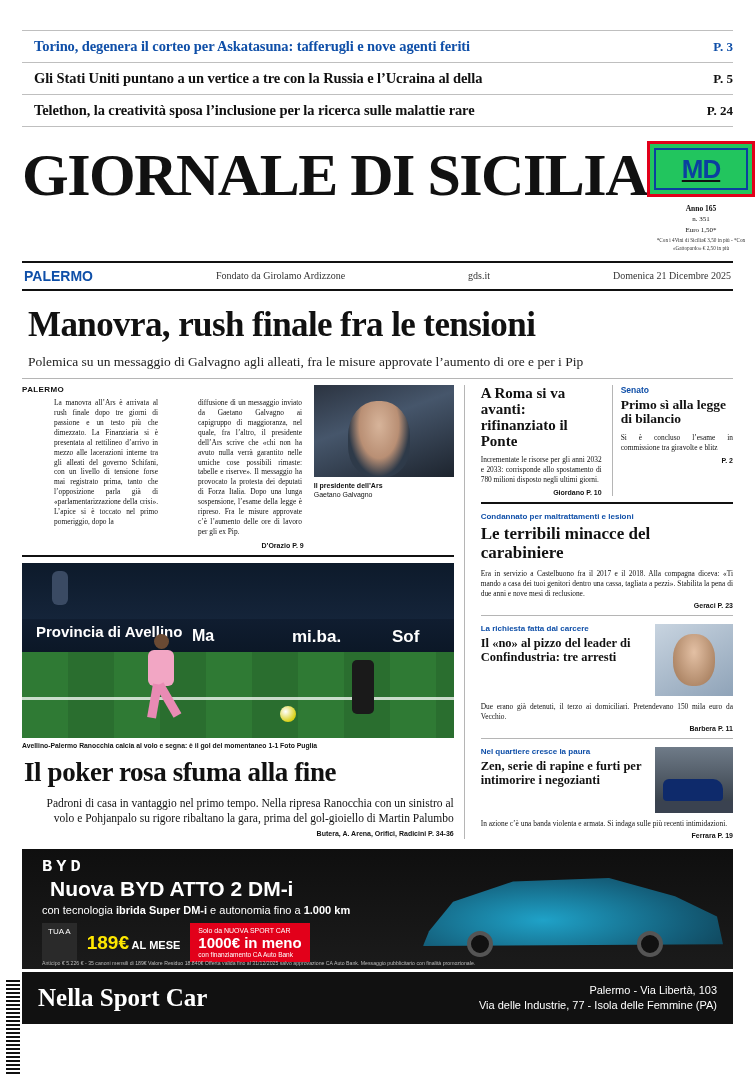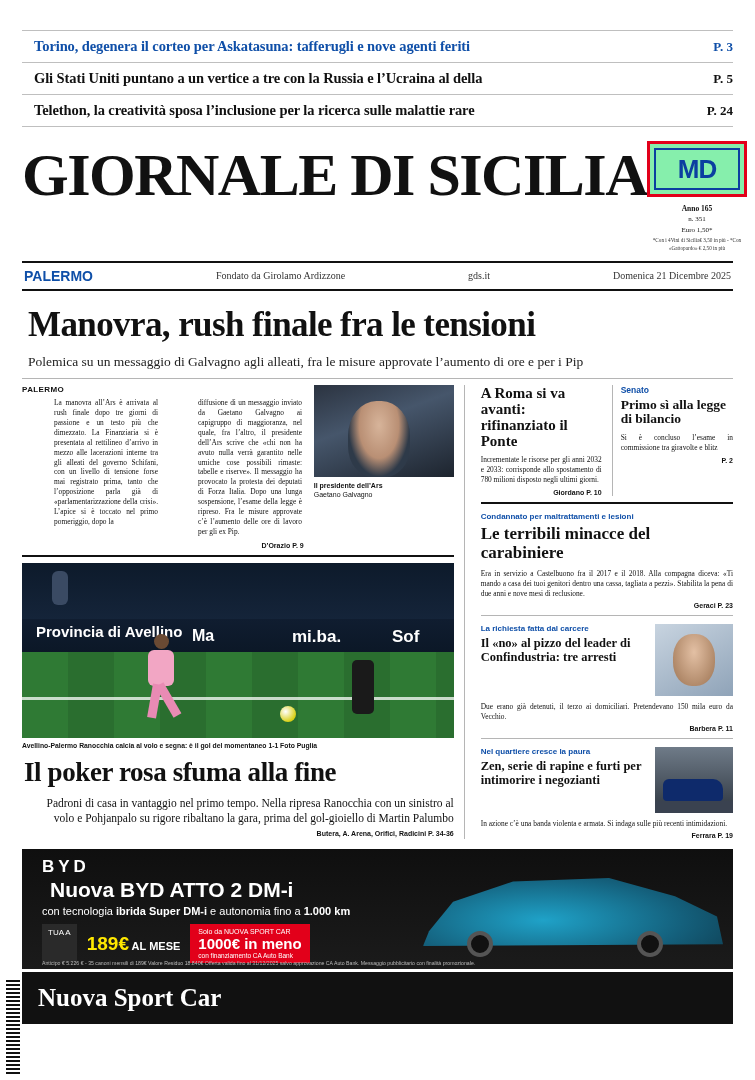--- a/index.html
+++ b/index.html
@@ -33,24 +33,25 @@
     font-family: "Liberation Serif", serif;
     font-weight: bold;
     font-size: 60px;
     line-height: 0.95;
     letter-spacing: -1.5px;
     white-space: nowrap;
     margin-top: 6px;
   }
   .masthead-right { width: 132px; text-align:center; }
   .md-logo {
-    width: 100px; height: 56px; margin: 0 auto;
-    border: 3px solid #e2001a; background: #86efac;
+    width: 108px; height: 56px; margin: 0 auto;
+    border: 3px solid #e2001a; background: #22c55e;
     display:flex; align-items:center; justify-content:center;
     position: relative;
+    text-decoration: underline;
   }
   .md-logo span { font-family:"Liberation Sans", sans-serif; font-weight:bold; font-size:26px; color:#0b3fa0; letter-spacing:-1px; }
   .md-logo:before {
     content:""; position:absolute; left:4px; top:4px; right:4px; bottom:4px;
     border: 2px solid #0b3fa0;
   }
   .issue-info { font-family:Liberation Serif, serif; font-size:7px; line-height:1.5; margin-top:6px; color:#111; }
   .issue-info .b { font-weight:bold; font-size:7.5px; }
   .issue-note { font-size:5.2px; color:#333; margin-top:2px; }
 
@@ -153,21 +154,21 @@
   .thumb-car { width:78px; height:66px; background:linear-gradient(#6f7b88,#2e3640); position:relative; flex:none; overflow:hidden; }
   .thumb-car:after { content:""; position:absolute; left:8px; bottom:12px; width:60px; height:22px; background:#0e2a6b; border-radius:6px 10px 4px 4px; }
   .thumb-car:before { content:""; position:absolute; left:0; bottom:0; width:100%; height:12px; background:#3a4250; }
 
   
   .ad {
     position:relative; width:711px; height:120px; margin-top:10px;
     background: linear-gradient(#0f0f0f,#1b1b1b);
     color:#fff; overflow:hidden;
   }
-  .ad .byd { font-family:Liberation Sans, sans-serif; font-weight:bold; font-size:17px; letter-spacing:4px; margin:8px 0 0 20px; }
+  .ad .byd { font-family:Liberation Mono, monospace; font-weight:bold; font-size:17px; letter-spacing:4px; margin:8px 0 0 20px; }
   .ad .l1 { font-family:"Liberation Sans", sans-serif; font-weight:bold; font-size:21px; margin:1px 0 0 28px; }
   .ad .l2 { font-family:"Liberation Sans", sans-serif; font-size:11px; margin:3px 0 0 20px; }
   .ad .l2 b { font-weight:bold; }
   .ad .price-row { display:flex; gap:10px; margin:7px 0 0 20px; align-items:stretch; }
   .ad .tua { font-family:"Liberation Sans", sans-serif; font-size:8px; background:#2a2a2a; padding:4px 6px; line-height:1.2; }
   .ad .price { font-family:"Liberation Sans", sans-serif; font-weight:bold; font-size:19px; color:#ffe800; align-self:center; }
   .ad .price small { color:#fff; font-size:11px; }
   .ad .promo { background:#e2001a; padding:4px 8px; font-family:"Liberation Sans", sans-serif; }
   .ad .promo .t { font-size:7px; }
   .ad .promo .m { font-weight:bold; font-size:15px; }
@@ -359,17 +360,21 @@
       <div class="promo">
         <div class="t">Solo da NUOVA SPORT CAR</div>
         <div class="m">1000€ in meno</div>
         <div class="b">con finanziamento CA Auto Bank</div>
       </div>
     </div>
     <div class="legal">Anticipo € 5.226 € - 35 canoni mensili di 189€ Valore Residuo 18.840€ Offerta valida fino al 31/12/2025 salvo approvazione CA Auto Bank. Messaggio pubblicitario con finalità promozionale.</div>
   </div>
 
   <div class="ad2">
-    <div class="nsc">Nuova Sport Car</div>
+    <div class="nsc">Nella Sport Car</div>
+    <div class="addr">
+      <div>Palermo - Via Libertà, 103</div>
+      <div>Via delle Industrie, 77 - Isola delle Femmine (PA)</div>
+    </div>
   </div>
 
   <div class="barcode"></div>
 </div>
 
 </body></html>

